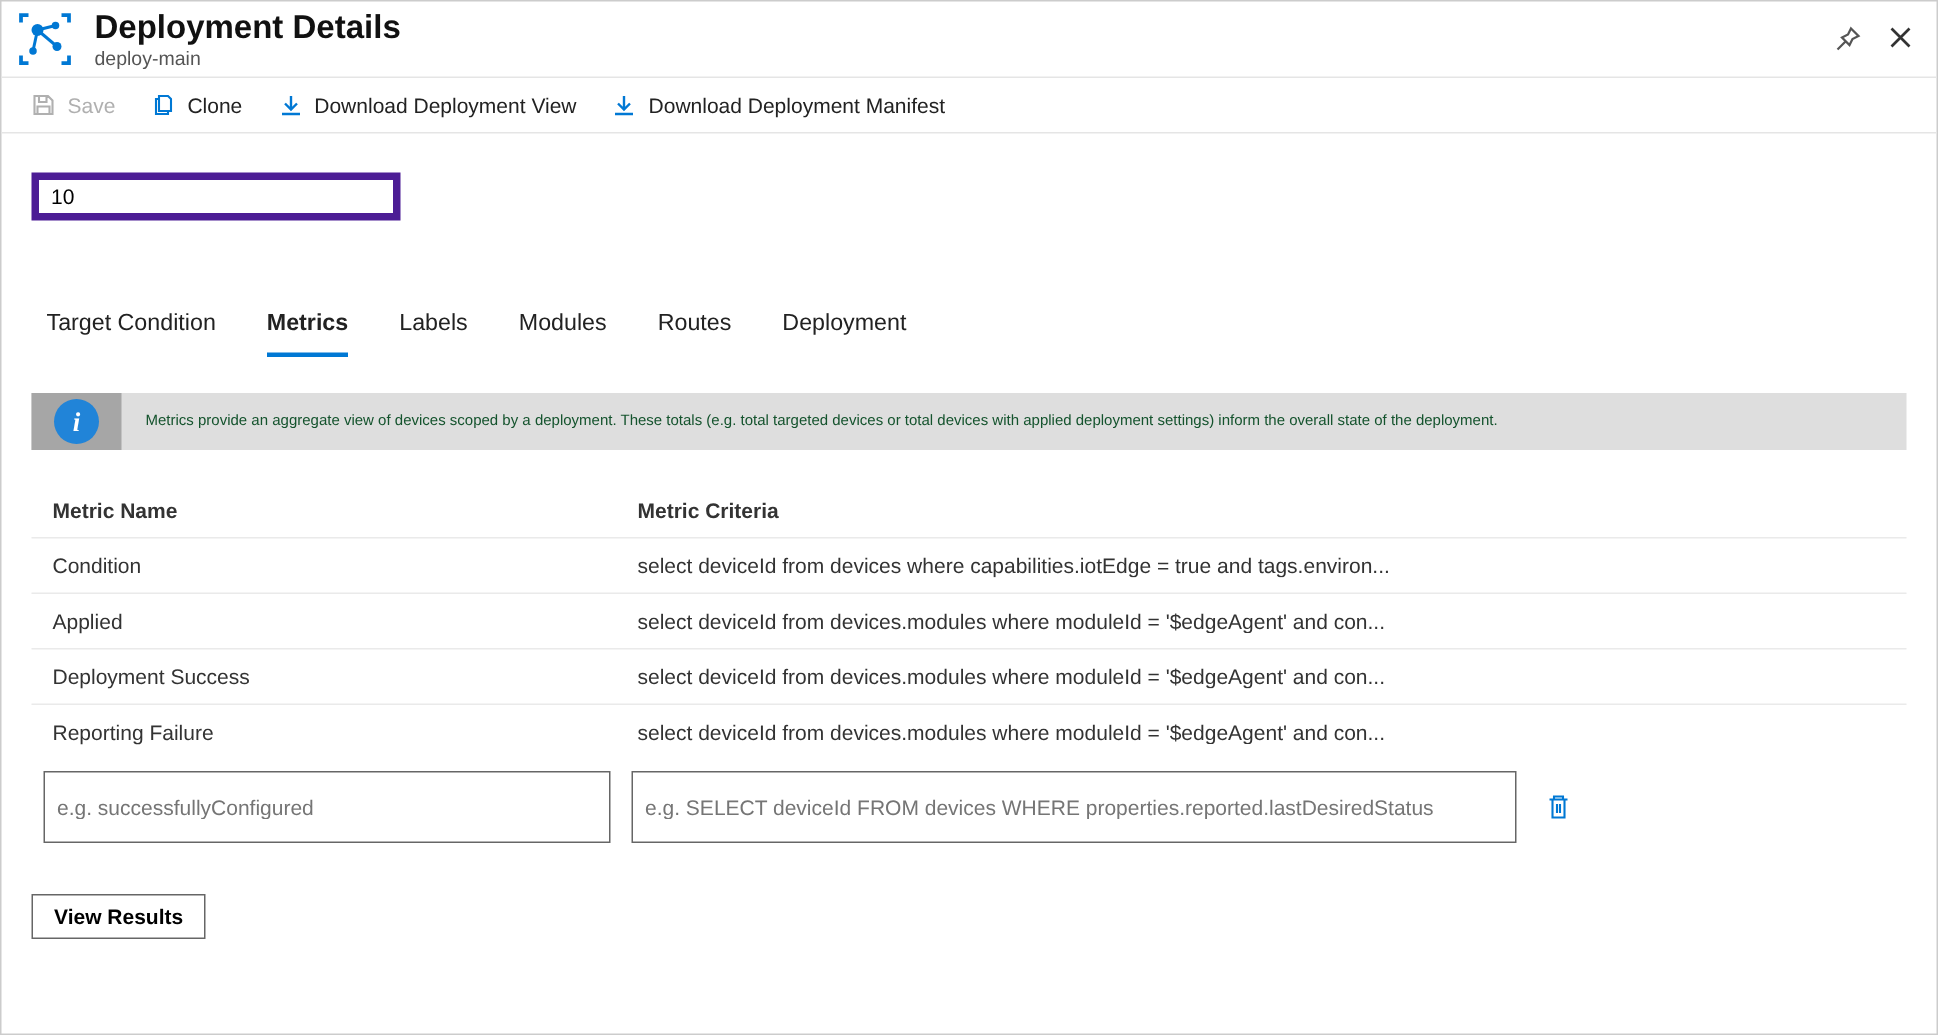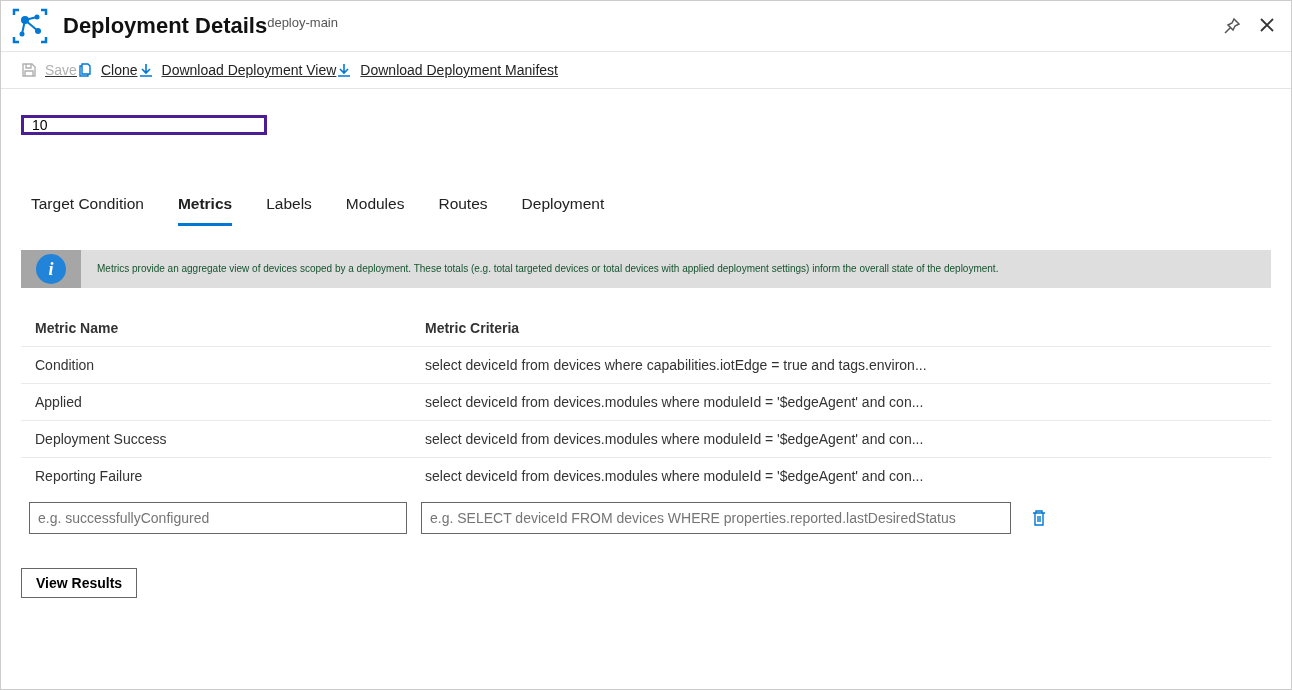--- a/index.html
+++ b/index.html
@@ -3,40 +3,40 @@
 <meta charset="utf-8">
 <style>
   * { box-sizing: border-box; }
   html, body { margin: 0; padding: 0; font-family: "Segoe UI", Arial, sans-serif; font-size: 14px; color: #333; background: #fff; }
   .page { width: 1292px; height: 690px; border: 1px solid #ccc; position: relative; background: #fff; overflow: hidden; }
 
   
   .header { display: flex; align-items: center; justify-content: space-between; padding: 4px 14px 4px 8px; border-bottom: 1px solid #e5e5e5; }
   .header-left { display: flex; align-items: center; gap: 12px; }
   .header-icon { width: 42px; height: 42px; display:flex; align-items:center; justify-content:center; color:#0078d4;}
-  .title-block { display: flex; flex-direction: row; line-height: 1.1; }
+  .title-block { display: flex; flex-direction: column; line-height: 1.1; }
   .title { font-size: 22px; font-weight: 600; color: #111; }
   .subtitle { font-size: 13px; color: #555; margin-top: 2px; }
   .header-right { display: flex; align-items: center; gap: 18px; }
   .header-right .icon-btn { width: 18px; height: 18px; color: #444; cursor: pointer; }
 
   
-  .toolbar { display: flex; align-items: flex-end; padding: 10px 20px; border-bottom: 1px solid #e5e5e5; text-decoration: underline; }
+  .toolbar { display: flex; align-items: flex-end; gap: 24px; padding: 10px 20px; border-bottom: 1px solid #e5e5e5; }
   .tbtn { display: flex; align-items: center; gap: 8px; cursor: pointer; color: #222; }
   .tbtn.disabled { color: #b0b0b0; cursor: default; }
   .tbtn .ic { width: 16px; height: 16px; color: #0078d4; display:flex; align-items:center; justify-content:center;}
   .tbtn.disabled .ic { color: #b0b0b0; }
 
   
   .scroll-area { position: absolute; top: 100px; bottom: 0; left: 0; right: 0; overflow-y: scroll; padding: 0 20px 20px 20px; }
   .scroll-area::-webkit-scrollbar { width: 10px; }
   .scroll-area::-webkit-scrollbar-track { background: #f5f5f5; }
   .scroll-area::-webkit-scrollbar-thumb { background: #8a8a8a; }
 
-  .num-input { margin-top: 14px; width: 246px; height: 20px; border: 3px solid #4c1d95; padding: 4px 8px; font-size: 14px; }
+  .num-input { margin-top: 14px; width: 246px; height: 32px; border: 5px solid #4c1d95; padding: 4px 8px; font-size: 14px; }
 
   
   .tabs { display: flex; gap: 34px; margin-top: 60px; padding: 0 10px; border-bottom: none; }
   .tab { font-size: 15.5px; color: #222; padding-bottom: 10px; cursor: pointer; }
   .tab.active { font-weight: 600; border-bottom: 3px solid #0078d4; }
 
   
   .info { display: flex; margin-top: 24px; background: #dedede; }
   .info-iconwrap { width: 60px; background: #a6a6a6; display: flex; align-items: center; justify-content: center; }
   .info-text { padding: 12px 16px; font-size: 10px; color: #14532d; line-height: 1.4; }
@@ -45,21 +45,21 @@
   
   .tablewrap { margin-top: 22px; }
   .thead { display: flex; padding: 10px 14px; font-weight: 600; font-size: 14px; }
   .col-name { flex: 0 0 390px; }
   .col-criteria { flex: 1; }
   .trow { display: flex; padding: 10px 14px; border-top: 1px solid #eaeaea; font-size: 14px; color:#333; }
   .trow .col-criteria { white-space: nowrap; overflow: hidden; text-overflow: ellipsis; max-width: 600px; }
 
   
   .inputrow { display: flex; gap: 14px; align-items: center; margin-top: 8px; padding: 0 14px 0 8px;}
-  .inputrow input { height: 32px; border: 1px solid #666; padding: 4px 8px; font-size: 14px; }
+  .inputrow input { height: 48px; border: 1px solid #666; padding: 4px 8px; font-size: 14px; }
   .in-name { flex: 0 0 378px; }
   .in-crit { flex: 0 0 590px; }
   .trash { width: 18px; height: 18px; color: #0078d4; cursor: pointer; margin-left: 6px;}
 
   
   .results-btn { margin-top: 34px; padding: 6px 14px; border: 1px solid #666; background: #fff; font-weight: 600; font-size: 14px; cursor: pointer; }
 
   svg { display: block; }
 </style>
 </head>

